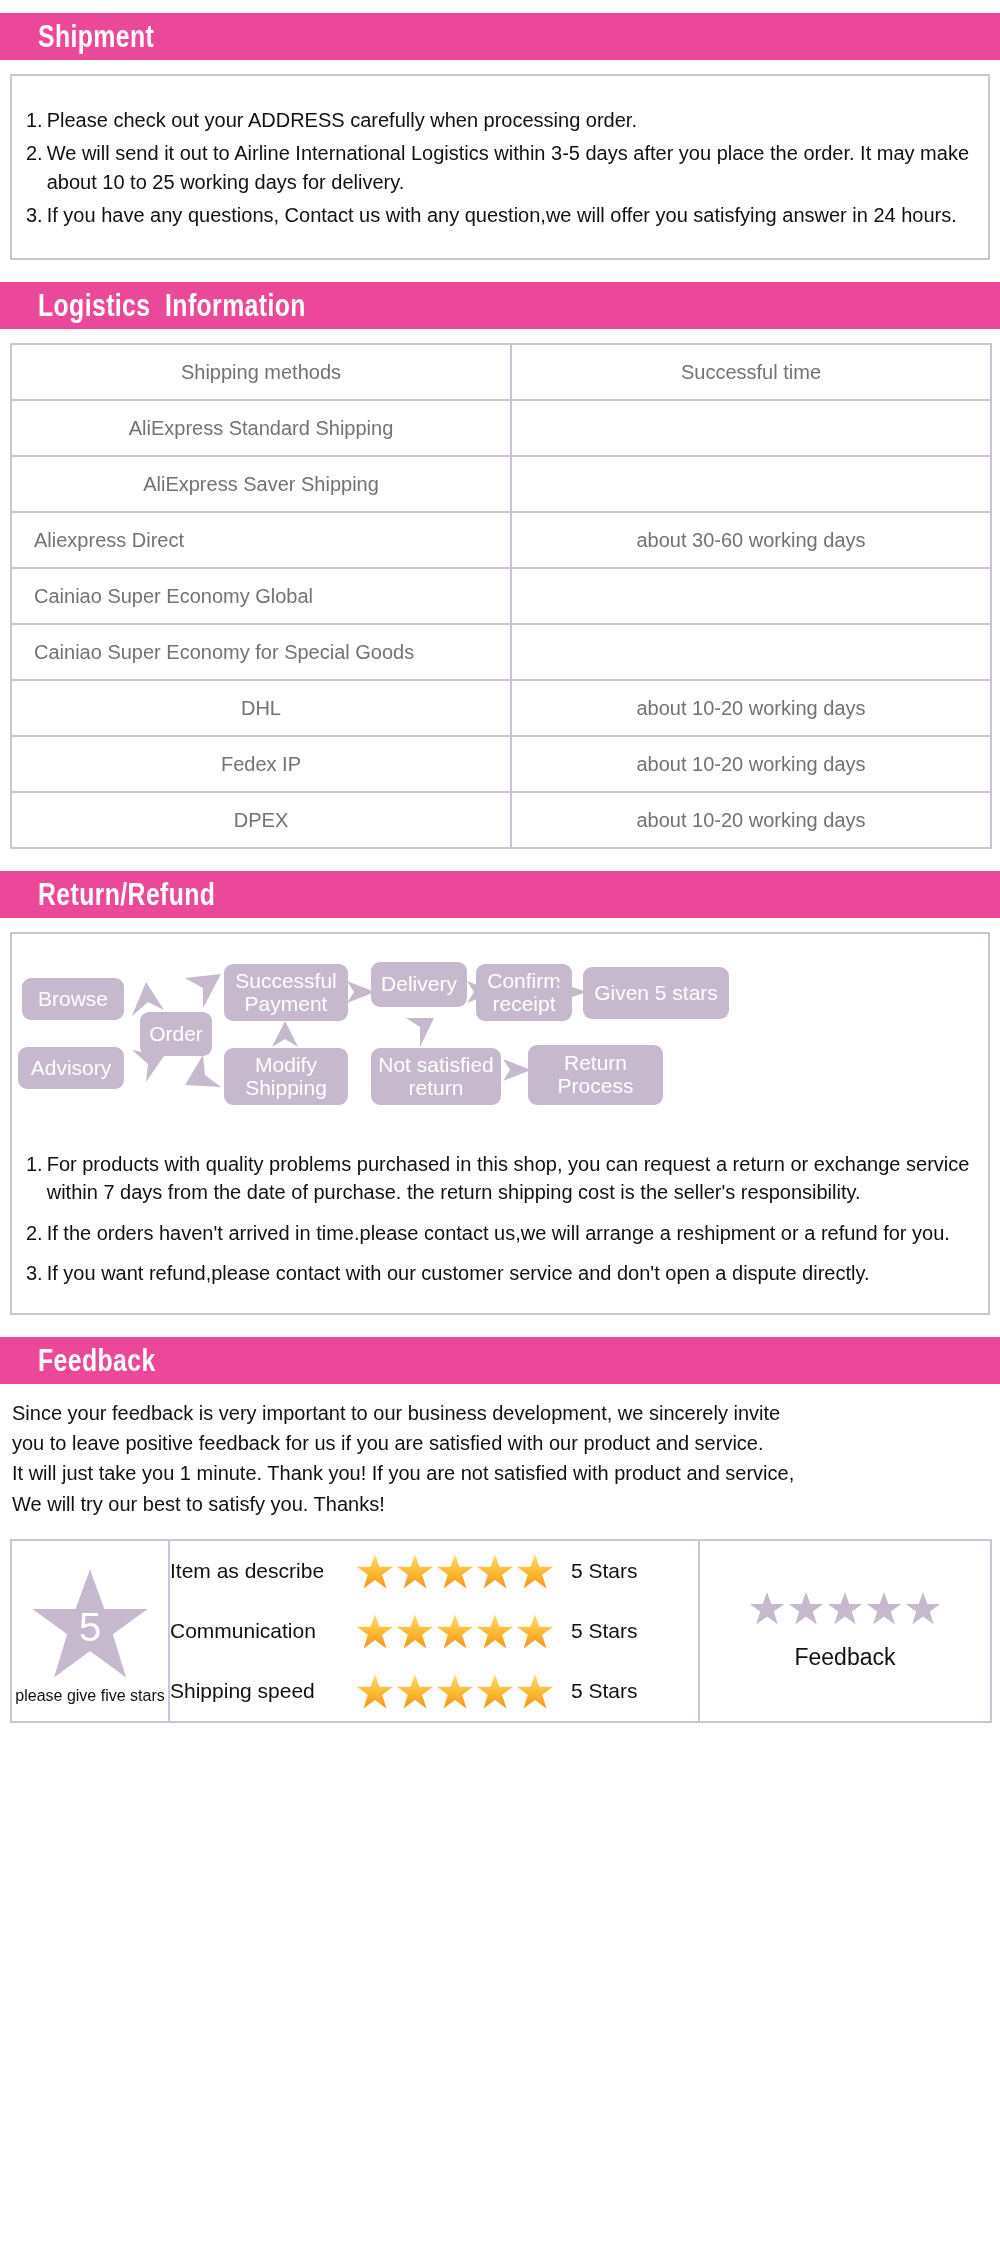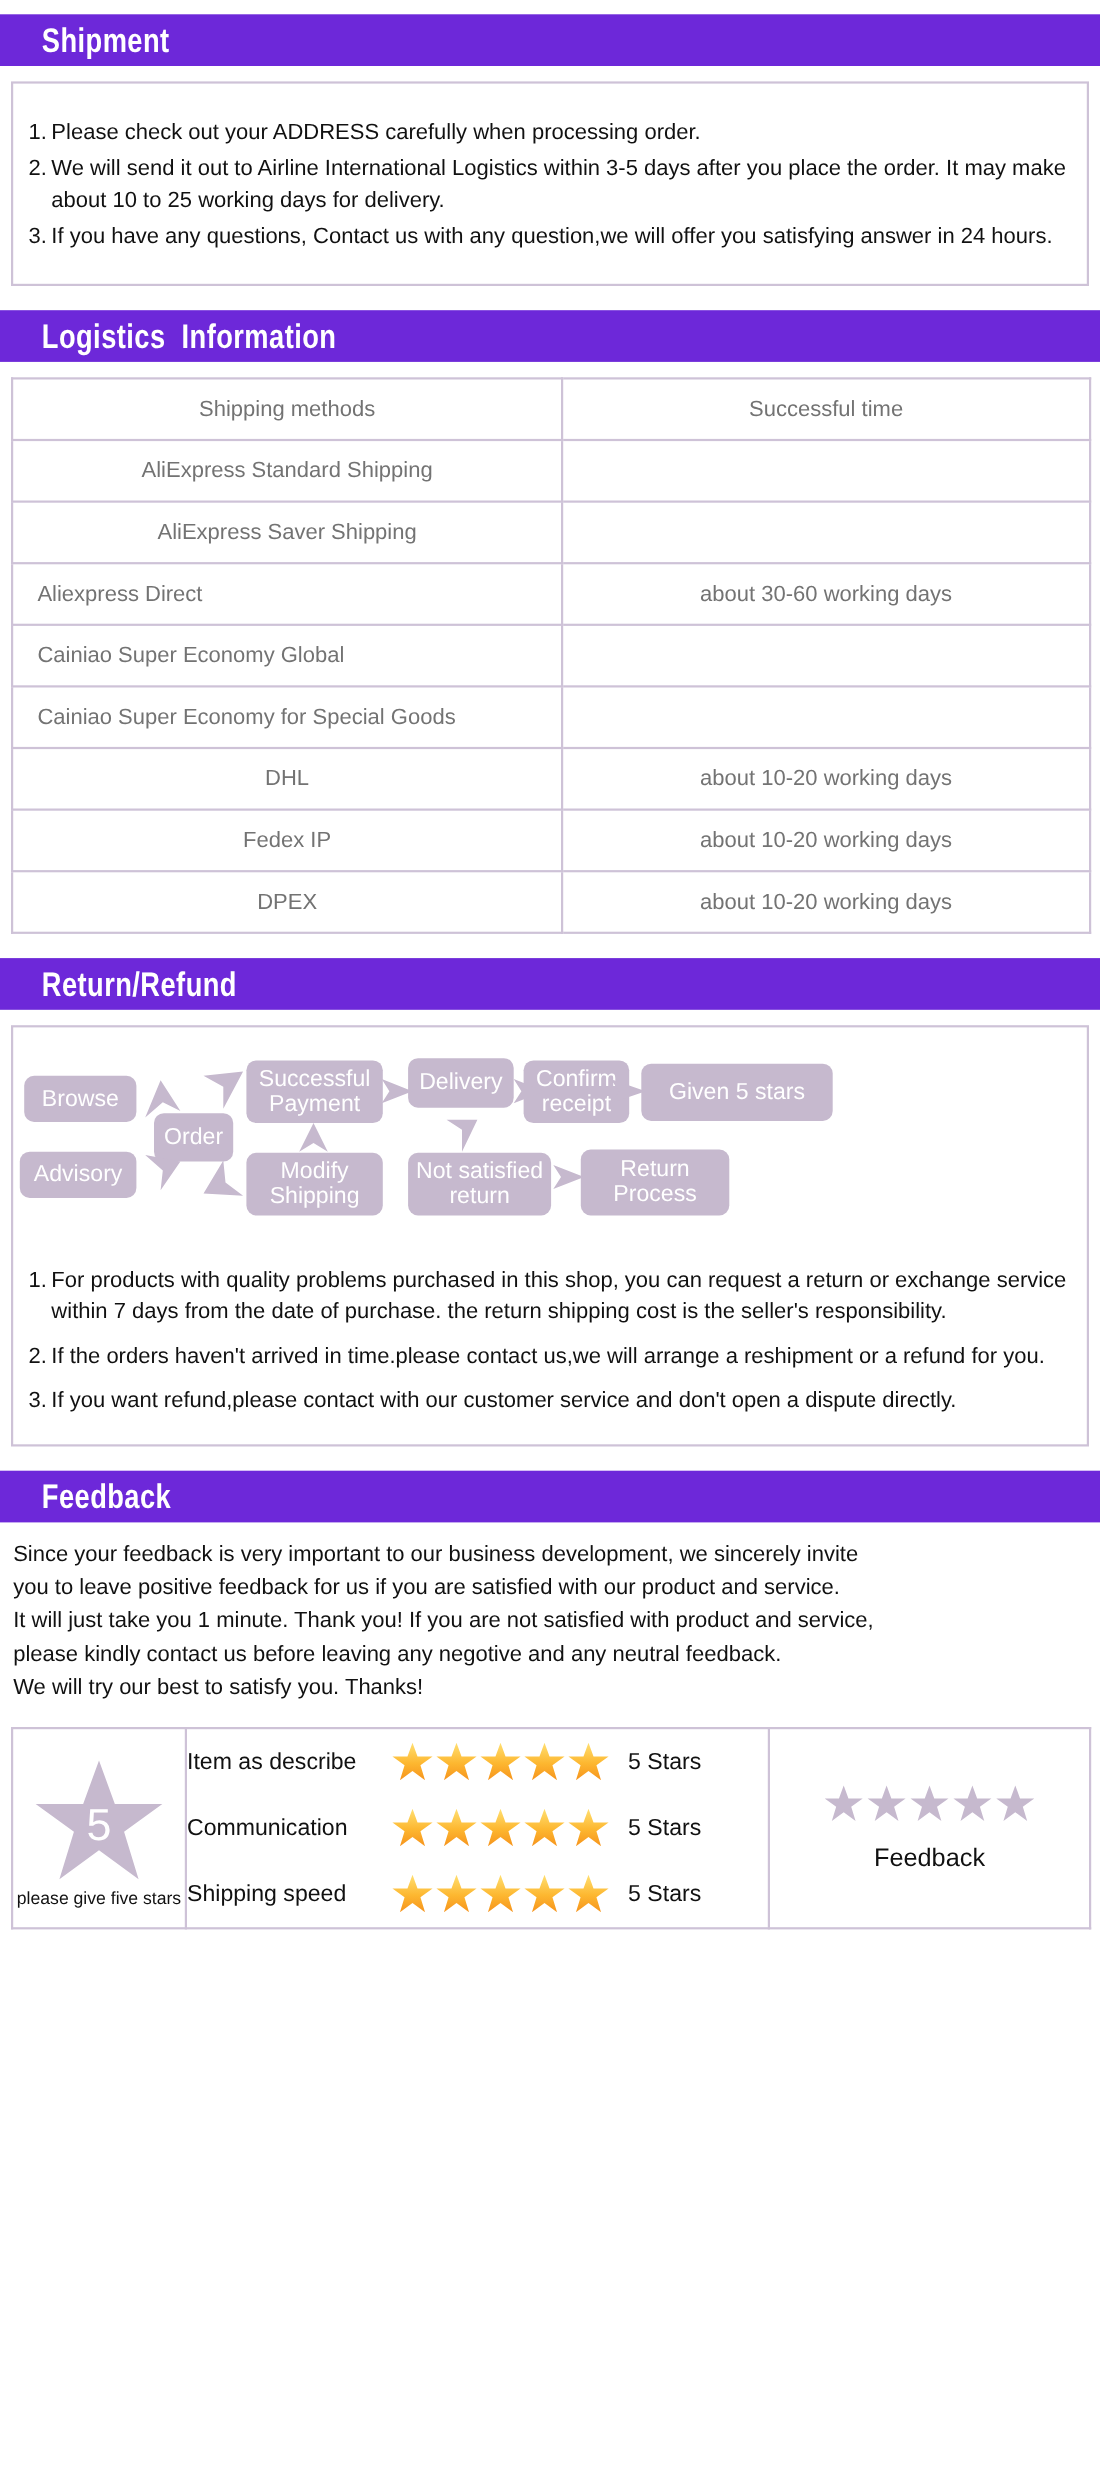--- a/index.html
+++ b/index.html
@@ -10,21 +10,21 @@
   }
   body {
     width: 1000px;
     height: 2259px;
     position: relative;
     overflow: hidden;
   }
 
   
   .section-bar {
-    background: #6d28d9;
+    background: #ec4899;
     height: 47px;
     display: flex;
     align-items: center;
     padding-left: 38px;
   }
   .section-bar .bar-title {
     color: #ffffff;
     font-family: "Liberation Sans", sans-serif;
     font-weight: bold;
     font-size: 31px;
@@ -259,21 +259,21 @@
 
     <div class="fnode" style="left:359px; top:12px;  width:96px;  height:45px;">
       <span>Delivery</span>
     </div>
 
     <div class="fnode" style="left:464px; top:14px;  width:96px;  height:57px; white-space:pre-line;">
       <span>Confirm
 receipt</span>
     </div>
 
-    <div class="fnode" style="left:571px; top:17px;  width:174px; height:52px;">
+    <div class="fnode" style="left:571px; top:17px;  width:146px; height:52px;">
       <span>Given 5 stars</span>
     </div>
 
     <div class="fnode" style="left:359px; top:98px;  width:130px; height:57px; white-space:pre-line;">
       <span>Not satisfied
 return</span>
     </div>
 
     <div class="fnode" style="left:516px; top:95px;  width:135px; height:60px; white-space:pre-line;">
       <span>Return
@@ -360,21 +360,20 @@
 <div class="spacer-md"></div>
 
 <div class="section-bar">
   <span class="bar-title">Feedback</span>
 </div>
 
 <div class="fb-para">
   <div>Since your feedback is very important to our business development, we sincerely invite</div>
   <div>you to leave positive feedback for us if you are satisfied with our product and service.</div>
   <div>It will just take you 1 minute. Thank you! If you are not satisfied with product and service,</div>
-  <div>please kindly contact us before leaving any negotive and any neutral feedback.</div>
   <div>We will try our best to satisfy you. Thanks!</div>
 </div>
 
 <table class="rating">
   <tbody>
     <tr>
 
       <td class="cell-give">
         <svg class="bigstar" width="120" height="118" viewBox="0 0 100 95">
           <polygon points="50,2 62,35 98,35 69,56 80,92 50,70 20,92 31,56 2,35 38,35" fill="#c6b9ce"></polygon>

